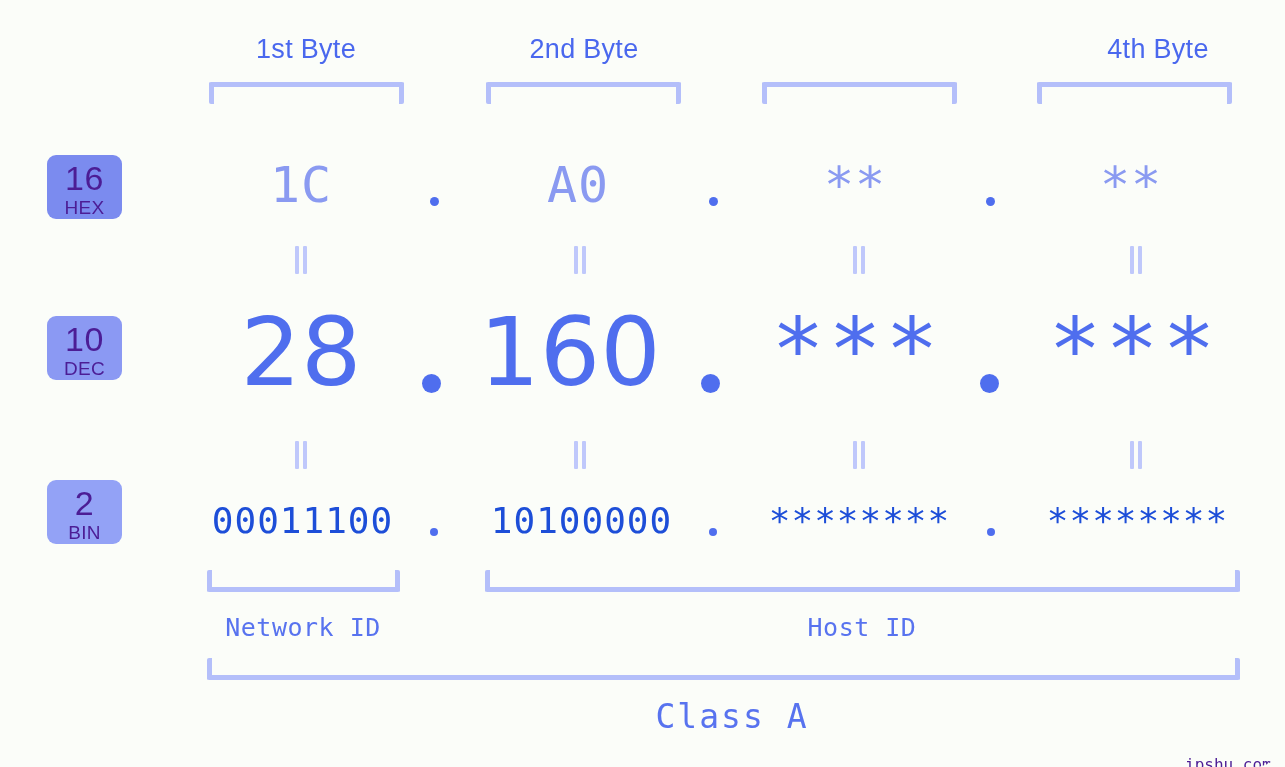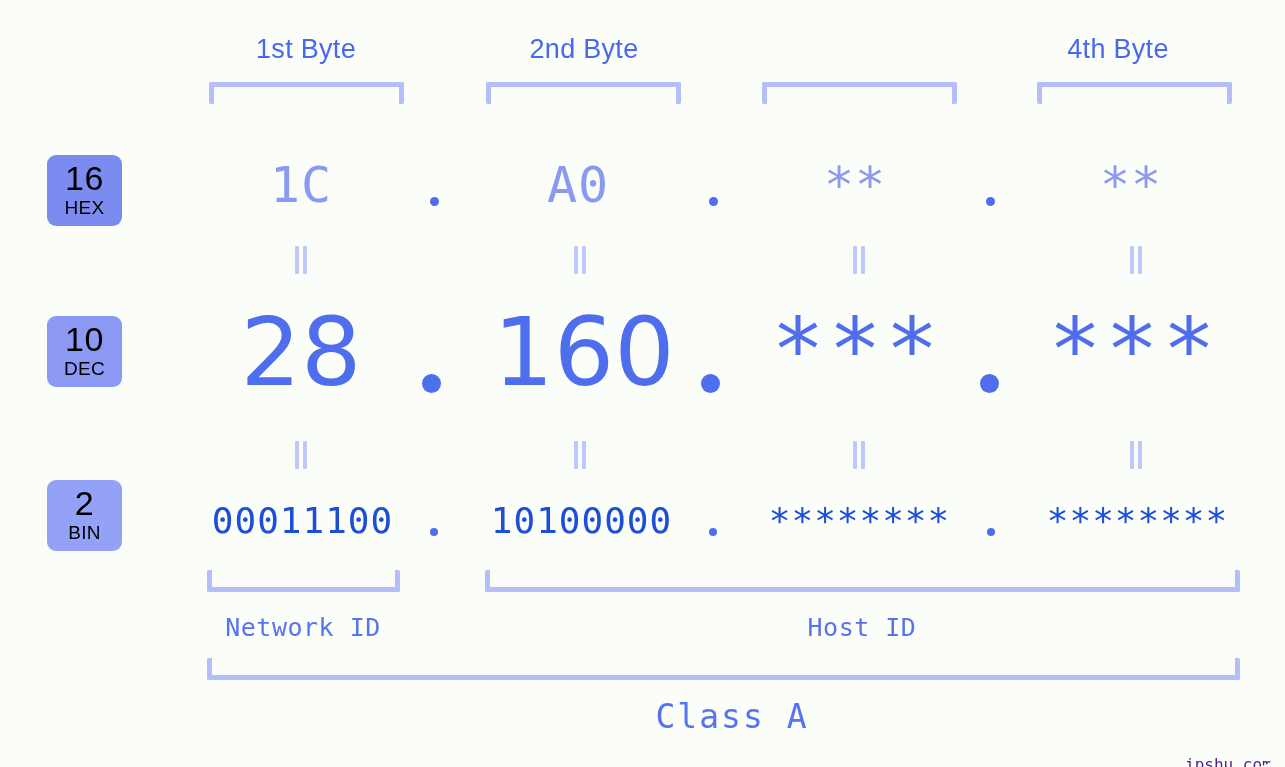--- a/index.html
+++ b/index.html
@@ -44,24 +44,24 @@
     border-left: 5px solid #b4bffa;
     border-right: 5px solid #b4bffa;
     border-radius: 2px;
   }
 
   
   .badge {
     position: absolute;
     width: 75px;
     border-radius: 9px;
-    color: #000000;
+    color: #4c1d95;
     text-align: center;
     padding-top: 6px;
-    padding-bottom: 9px;
+    padding-bottom: 2px;
     line-height: 1;
   }
   .badge .num {
     display: block;
     font-size: 34px;
     font-weight: 400;
     letter-spacing: 0.5px;
   }
   .badge .lbl {
     display: block;
@@ -160,21 +160,21 @@
     margin-top: 40px;
   }
 </style>
 </head>
 <body>
 
 <div id="stage">
 
   <div class="byte-head" style="left:206px; top:36px; width:200px;">1st Byte</div>
   <div class="byte-head" style="left:484px; top:36px; width:200px;">2nd Byte</div>
-  <div class="byte-head" style="left:1018px; top:36px; width:200px;">4th Byte</div>
+  <div class="byte-head" style="left:1058px; top:36px; width:200px;">4th Byte</div>
 
   <div class="tbracket" style="left:209px; top:82px; width:195px;"></div>
   <div class="tbracket" style="left:486px; top:82px; width:195px;"></div>
   <div class="tbracket" style="left:762px; top:82px; width:195px;"></div>
   <div class="tbracket" style="left:1037px; top:82px; width:195px;"></div>
 
   <div class="badge" style="left:47px; top:155px; background:#7b8bef;">
     <span class="num">16</span>
     <span class="lbl">HEX</span>
   </div>
@@ -195,21 +195,21 @@
   <div class="eq" style="left:1128px; top:246px;"></div>
 
   <div class="badge" style="left:47px; top:316px; background:#8b99f3;">
     <span class="num">10</span>
     <span class="lbl">DEC</span>
   </div>
 
   <div class="decrow">
     <div class="cell" style="left:196px; top:305px; width:210px;">28</div>
     <div class="dot big" style="left:422px; top:374px;"></div>
-    <div class="cell" style="left:479px; top:305px; width:210px;">160</div>
+    <div class="cell" style="left:465px; top:305px; width:210px;">160</div>
     <div class="dot big" style="left:701px; top:374px;"></div>
     <div class="cell stars" style="left:752px; top:306px; width:210px;">***</div>
     <div class="dot big" style="left:980px; top:374px;"></div>
     <div class="cell stars" style="left:1029px; top:306px; width:210px;">***</div>
   </div>
 
   <div class="eq" style="left:293px; top:441px;"></div>
   <div class="eq" style="left:572px; top:441px;"></div>
   <div class="eq" style="left:851px; top:441px;"></div>
   <div class="eq" style="left:1128px; top:441px;"></div>

